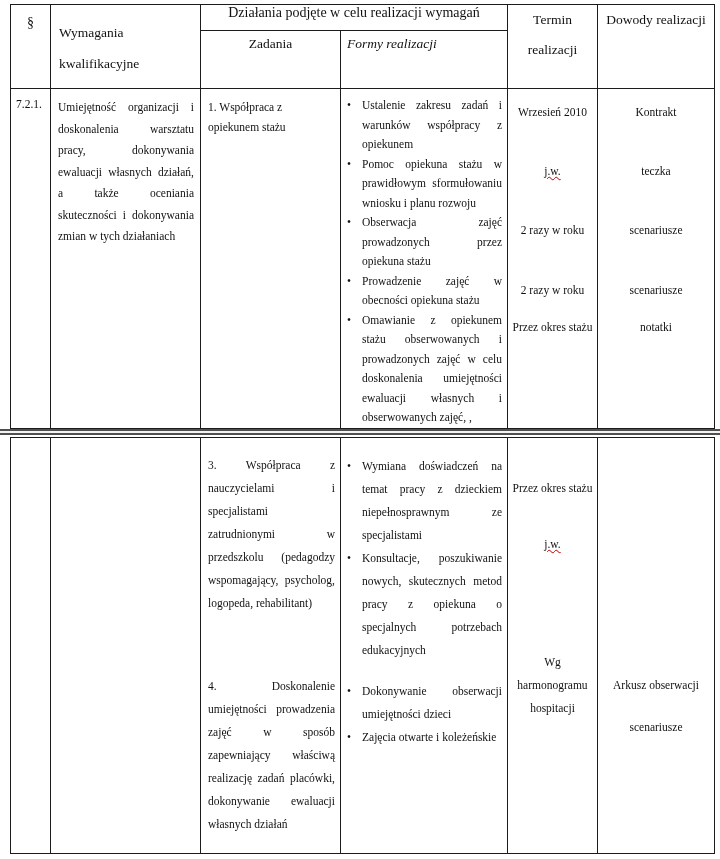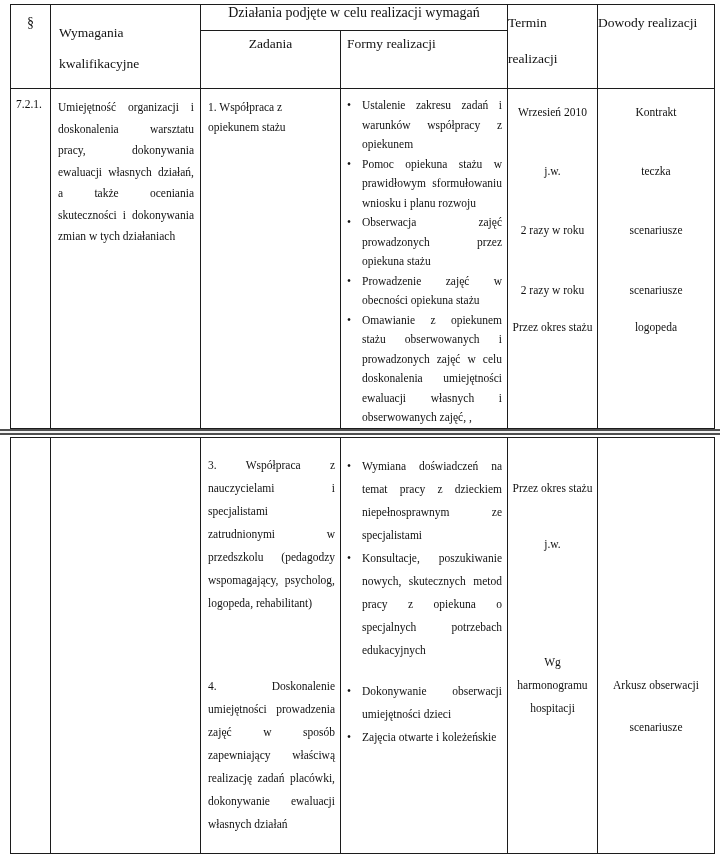--- a/index.html
+++ b/index.html
@@ -19,22 +19,22 @@
     border:1.5px solid #1c1c1c;
     vertical-align:top; overflow:hidden;
     font-weight:normal;
   }
   
   thead th { font-size:13.5px; }
   .h-par   { text-align:center; padding-top:10px; font-size:14px; }
   .h-req   { text-align:left; padding:12px 4px 0 8px; line-height:31px; }
   .h-act   { text-align:center; vertical-align:middle; height:26px; font-size:14px; }
   .h-zad   { text-align:center; padding-top:5px; height:58px; }
-  .h-formy { text-align:left; padding:5px 0 0 6px; }
-  .h-mid   { text-align:left; vertical-align:middle; line-height:36px; }
+  .h-formy { text-align:left; padding:5px 0 0 6px;font-style:italic; }
+  .h-mid   { text-align:center; vertical-align:middle; line-height:30px; }
   
   td { font-size:11.5px; }
   .t1-row td { height:340px; }
   .t2-row td { height:416px; }
   .c-par   { padding:9px 2px 18px 5px; }
   .c-req   { padding:8px 6px 0 7px; font-weight:bold; line-height:21.5px; text-align:justify; }
   .c-zad   { padding:8px 5px 0 7px; line-height:20px; }
   .c-formy { padding:7px 3px 0 0; line-height:19.5px; }
   .c-zad2  { padding:16px 5px 0 7px; line-height:23px; }
   .c-formy2{ padding:17px 3px 0 0; line-height:23px; }
@@ -48,21 +48,21 @@
   .m-b { margin-top:40px; }
   .m-c { margin-top:40px; }
   .m-d { margin-top:41px; }
   .m-e { margin-top:15px; line-height:25px; }
   
   .m2-a { margin-top:38px; line-height:25px; }
   .m2-b { margin-top:34px; }
   .m2-c { margin-top:97px; line-height:23px; }
   .m2-d { margin-top:238px; }
   .m2-e { margin-top:23px; }
-  .jw { text-decoration-style:wavy; text-decoration-color:#c00000; text-decoration-thickness:1px; }
+  .jw { text-decoration:underline; text-decoration-style:wavy; text-decoration-color:#c00000; text-decoration-thickness:1px; }
   
   .pagebreak {
     position:absolute; left:0; top:429px; width:720px; height:6px;
     border-top:2px solid #4f4f4f; border-bottom:2px solid #4f4f4f;
     background:#f3f3f3;
   }
 </style>
 </head>
 <body>
 
@@ -105,21 +105,21 @@
         <div class="m-b jw">j.w.</div>
         <div class="m-c">2 razy w roku</div>
         <div class="m-d">2 razy w roku</div>
         <div class="m-e">Przez okres stażu</div>
       </td>
       <td class="c-mid">
         <div class="m-a">Kontrakt</div>
         <div class="m-b">teczka</div>
         <div class="m-c">scenariusze</div>
         <div class="m-d">scenariusze</div>
-        <div class="m-e">logopeda</div>
+        <div class="m-e">notatki</div>
       </td>
     </tr>
   </tbody>
 </table>
 
 <div class="pagebreak"></div>
 
 <table class="tbl tbl2">
   <colgroup>
     <col style="width:40px">

